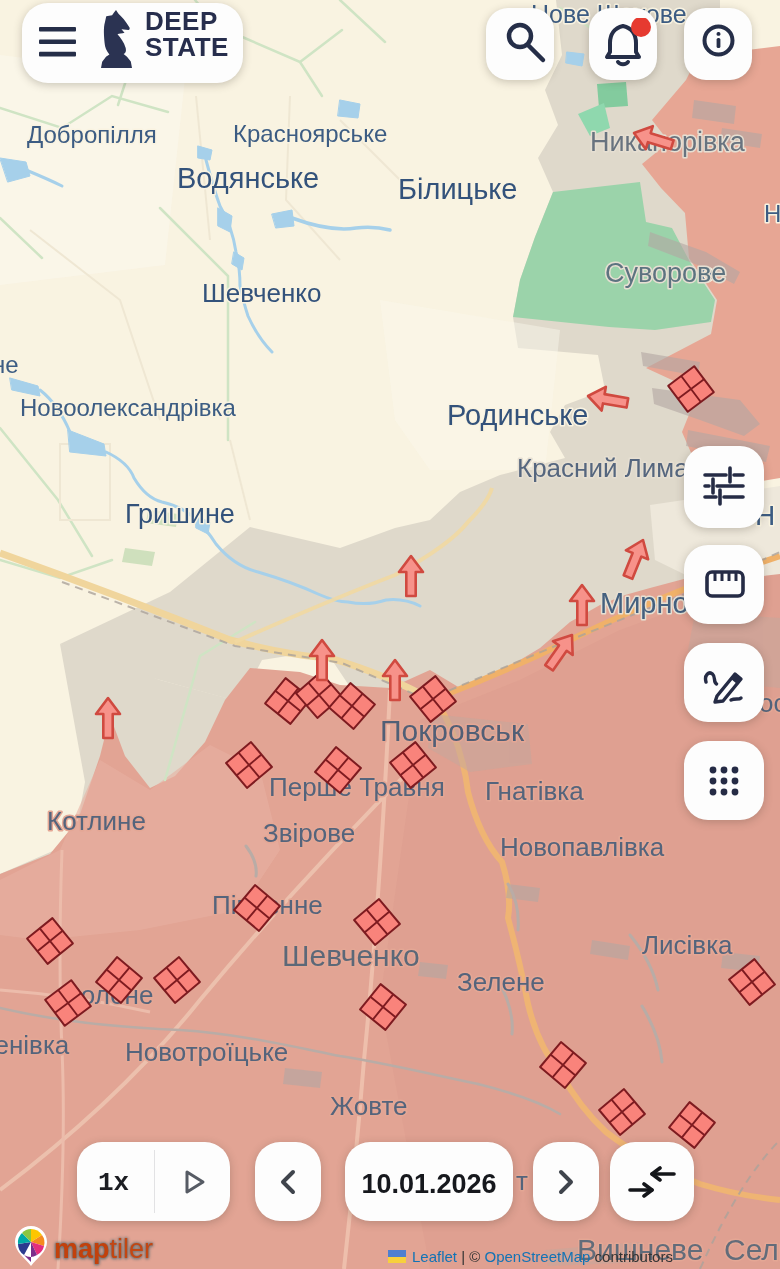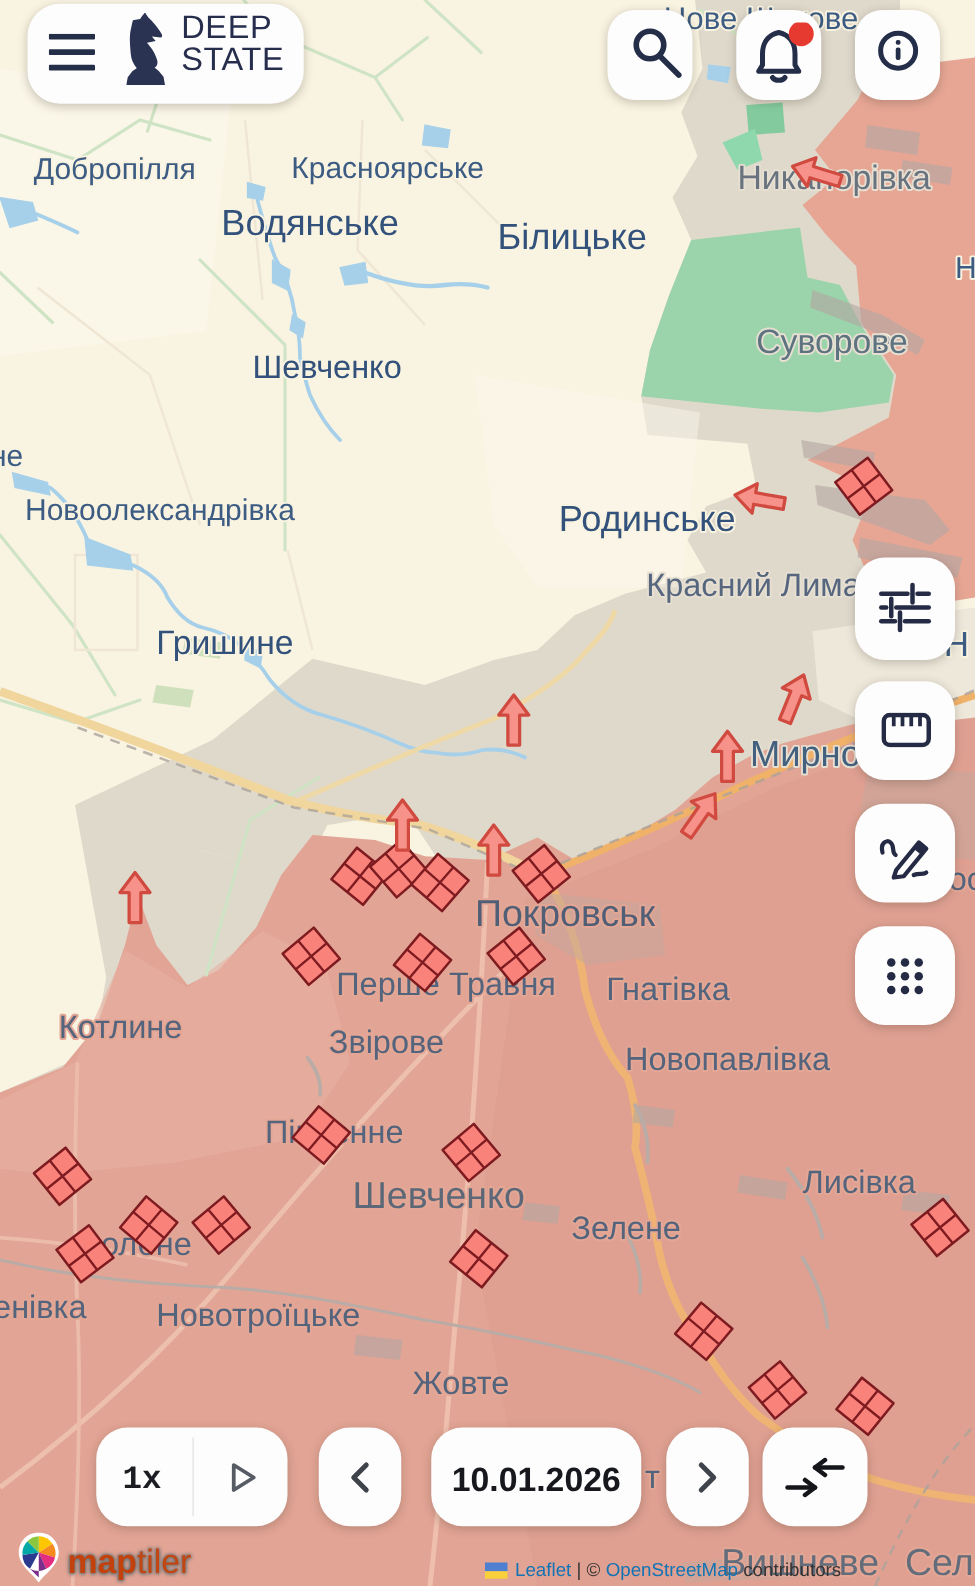--- a/index.html
+++ b/index.html
@@ -235,21 +235,21 @@
         <rect x="0" y="0" width="37" height="4.6" rx="1"></rect>
         <rect x="0" y="12.4" width="37" height="4.6" rx="1"></rect>
         <rect x="0" y="24.8" width="37" height="4.6" rx="1"></rect>
       </g>
 </svg>
 
 <svg style="position:absolute;left:101px;top:10px;" width="33" height="58" viewBox="0 0 33 58">
   <path fill="#2b3352" d="M15,0 C16,1.5 16.6,2.5 17.5,3.8 C20.5,6.5 25,11.5 28.5,17.5 C29,18.6 28.6,19.8 27.5,20 L20.5,19.2 L23.5,22.8 C21,23.5 18,23.8 16.5,24.2 C19.5,27.5 23,32 24.7,38 C25.5,41 24.5,43.5 22.6,44 L26,46.7 L29.8,51.4 L31,58 L0,58 L1.2,51.7 L5,46.7 L8.4,44.5 C5.5,41 3.8,37 3.6,33 C3,26 2.2,18 4,12 C4.5,9.5 5,7.5 5.3,6.2 L11.1,5.2 C12.2,3.2 13.8,1.5 15,0 Z"></path>
 </svg>
 
-<div style="position:absolute;left:145px;top:8px;color:#272e4d;font-weight:normal;font-size:26px;line-height:26px;letter-spacing:.5px;">DEEP<br>STATE</div>
+<div style="position:absolute;left:145px;top:8px;color:#272e4d;font-weight:bold;font-size:26px;line-height:26px;letter-spacing:.5px;">DEEP<br>STATE</div>
 
 <div class="btn" style="left:486px;top:8px;width:68px;height:72px;border-radius:22px;"></div>
 <svg style="position:absolute;left:503px;top:21px;" width="44" height="44" viewBox="0 0 44 44">
   <circle cx="17" cy="15" r="11" fill="none" stroke="#252e48" stroke-width="4.5"></circle>
   <line x1="25" y1="24" x2="40" y2="39" stroke="#252e48" stroke-width="4.5" stroke-linecap="round"></line>
 </svg>
 
 <div class="btn" style="left:589px;top:8px;width:68px;height:72px;border-radius:22px;"></div>
 <svg style="position:absolute;left:601px;top:18px;" width="54" height="52" viewBox="0 0 54 52">
   <path d="M22,8 C13,10 9,17 9,25 L9,34 L6,39 L38,39 L35,34 L35,25 C35,17 31,10 22,8 Z" fill="none" stroke="#252e48" stroke-width="4" stroke-linejoin="round"></path>

